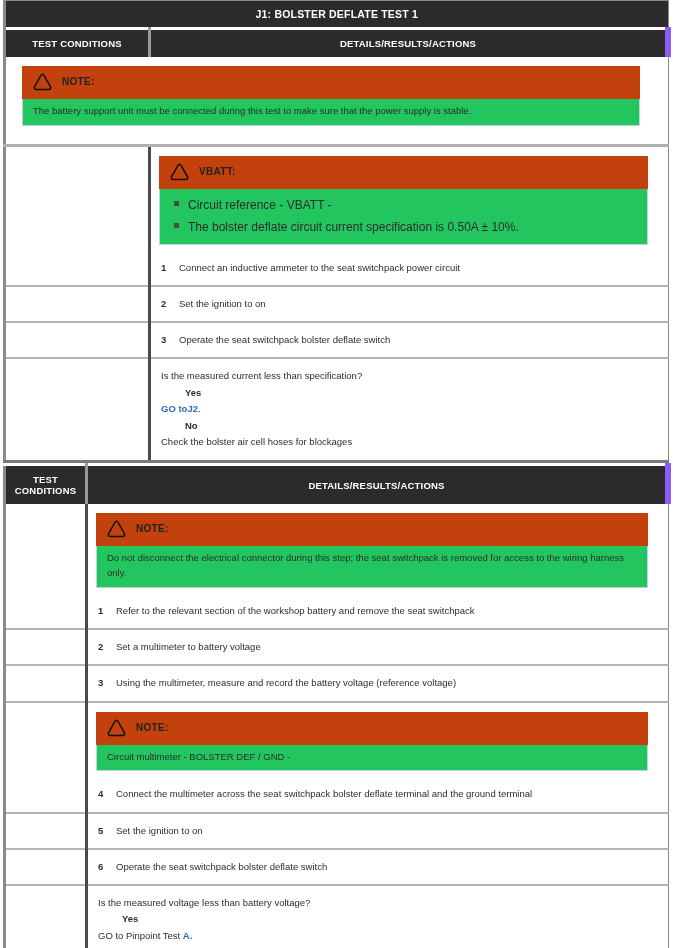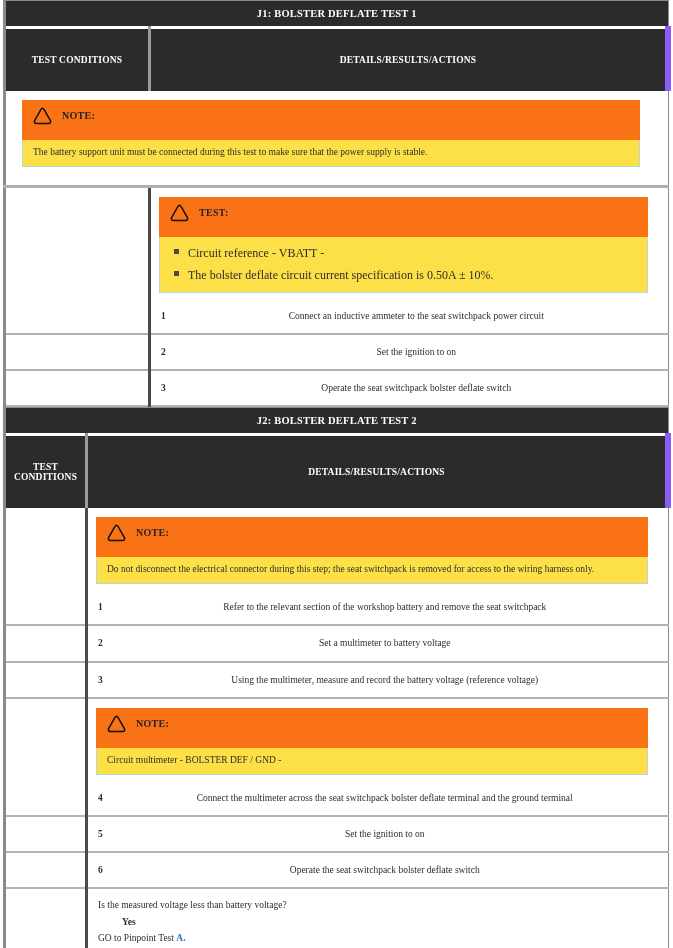--- a/index.html
+++ b/index.html
@@ -13,21 +13,20 @@
     height: 948px;
     overflow: hidden;
   }
   .page { width: 673px; }
 
   
   .pinpoint-table {
     width: 668px;
     margin: 0 0 0 3px;
     border-collapse: collapse;
-    font-family: Liberation Serif, serif;
   }
 
   
   .section-title {
     background: #2b2b2b;
     color: #ffffff;
     font-size: 10.5px;
     font-weight: bold;
     letter-spacing: 0.2px;
     text-align: center;
@@ -37,21 +36,21 @@
     border-top: 1px solid #8a8a8a;
   }
   .hdr-row {
     background: #2b2b2b;
     color: #ffffff;
     font-size: 9.5px;
     font-weight: bold;
     text-align: center;
     letter-spacing: 0.2px;
     vertical-align: middle;
-    padding: 26px 4px;
+    padding: 8px 4px;
     border-top: 3px solid #ffffff;
   }
   .hdr-row.col-cond {
     border-left: 3px solid #8a8a8a;
     border-right: 3px solid #9a9a9a;
   }
   .hdr-row.col-det {
     border-right: 6px solid #8b5cf6;
   }
 
@@ -75,36 +74,36 @@
     border-left: 3px solid #8a8a8a;
     border-right: 1px solid #8a8a8a;
     border-bottom: 3px solid #b0b0b0;
     background: #ffffff;
     padding: 9px 8px 18px 8px;
   }
 
   
   .notebox { margin: 9px 20px 6px 8px; }
   .notebox .nb-head {
-    background: #f97316;
-    padding: 6px 10px 15px 10px;
+    background: #c2410c;
+    padding: 6px 10px 8px 10px;
     display: flex;
     align-items: center;
     gap: 9px;
   }
   .notebox .nb-title {
     font-size: 10px;
     font-weight: bold;
     color: #232323;
     letter-spacing: 0.3px;
   }
   .notebox .nb-body {
     border: 1px solid #b9d5de;
     border-top: none;
-    background: #fde047;
+    background: #22c55e;
     padding: 5px 10px 6px 10px;
     font-size: 9.5px;
     color: #2d2d2d;
     line-height: 1.55;
   }
   .notebox .nb-body p { margin: 0; }
   .notebox ul {
     margin: 0; padding: 0; list-style: none;
   }
   .notebox ul li {
@@ -133,21 +132,21 @@
     font-size: 9.5px;
     color: #2d2d2d;
     line-height: 1.5;
   }
   .step .num {
     flex: 0 0 auto;
     width: 18px;
     font-weight: bold;
     color: #2d2d2d;
   }
-  .step .txt { flex: 1 1 auto; text-align: center; }
+  .step .txt { flex: 1 1 auto; }
 
   
   .qa {
     padding: 9px 14px 10px 10px;
     font-size: 9.5px;
     color: #2d2d2d;
     line-height: 1.62;
   }
   .qa .q { margin: 0 0 1px 0; }
   .qa .ans { margin: 0 0 1px 0; padding-left: 24px; font-weight: bold; }
@@ -186,21 +185,21 @@
     </tr>
 
     <tr>
       <td class="cond"></td>
       <td class="det">
         <div class="notebox">
           <div class="nb-head">
             <svg class="tri" width="21" height="19" viewBox="0 0 21 19">
               <path d="M10.5 2.2 C11.2 2.2 11.7 2.7 12.0 3.3 L18.4 14.6 C19.1 16.0 18.3 17.4 16.8 17.4 L4.2 17.4 C2.7 17.4 1.9 16.0 2.6 14.6 L9.0 3.3 C9.3 2.7 9.8 2.2 10.5 2.2 Z" fill="none" stroke="#111111" stroke-width="1.5"></path>
             </svg>
-            <span class="nb-title">TEST:</span>
+            <span class="nb-title">VBATT:</span>
           </div>
           <div class="nb-body">
             <ul>
               <li>Circuit reference - VBATT -</li>
               <li>The bolster deflate circuit current specification is 0.50A ± 10%.</li>
             </ul>
           </div>
         </div>
         <div class="step">
           <span class="num">1</span>
@@ -222,28 +221,37 @@
     <tr>
       <td class="cond"></td>
       <td class="det">
         <div class="step">
           <span class="num">3</span>
           <span class="txt">Operate the seat switchpack bolster deflate switch</span>
         </div>
       </td>
     </tr>
 
+    <tr class="last">
+      <td class="cond"></td>
+      <td class="det">
+        <div class="qa">
+          <p class="q">Is the measured current less than specification?</p>
+          <p class="ans">Yes</p>
+          <p class="act"><span class="lnk-bold">GO toJ2</span><span>.</span></p>
+          <p class="ans">No</p>
+          <p class="act">Check the bolster air cell hoses for blockages</p>
+        </div>
+      </td>
+    </tr>
   </tbody>
     </table>
 
   <table class="pinpoint-table">
     <tbody>
-        <tr>
-      <td class="section-title" colspan="2">J2: BOLSTER DEFLATE TEST 2</td>
-    </tr>
     <tr>
       <td class="hdr-row col-cond" style="width:82px;">TEST CONDITIONS</td>
       <td class="hdr-row col-det">DETAILS/RESULTS/ACTIONS</td>
     </tr>
 
     <tr>
       <td class="cond"></td>
       <td class="det">
         <div class="notebox">
           <div class="nb-head">

